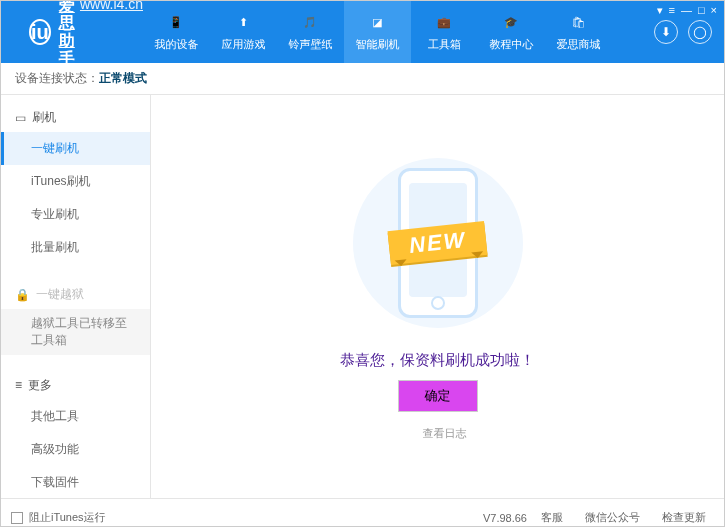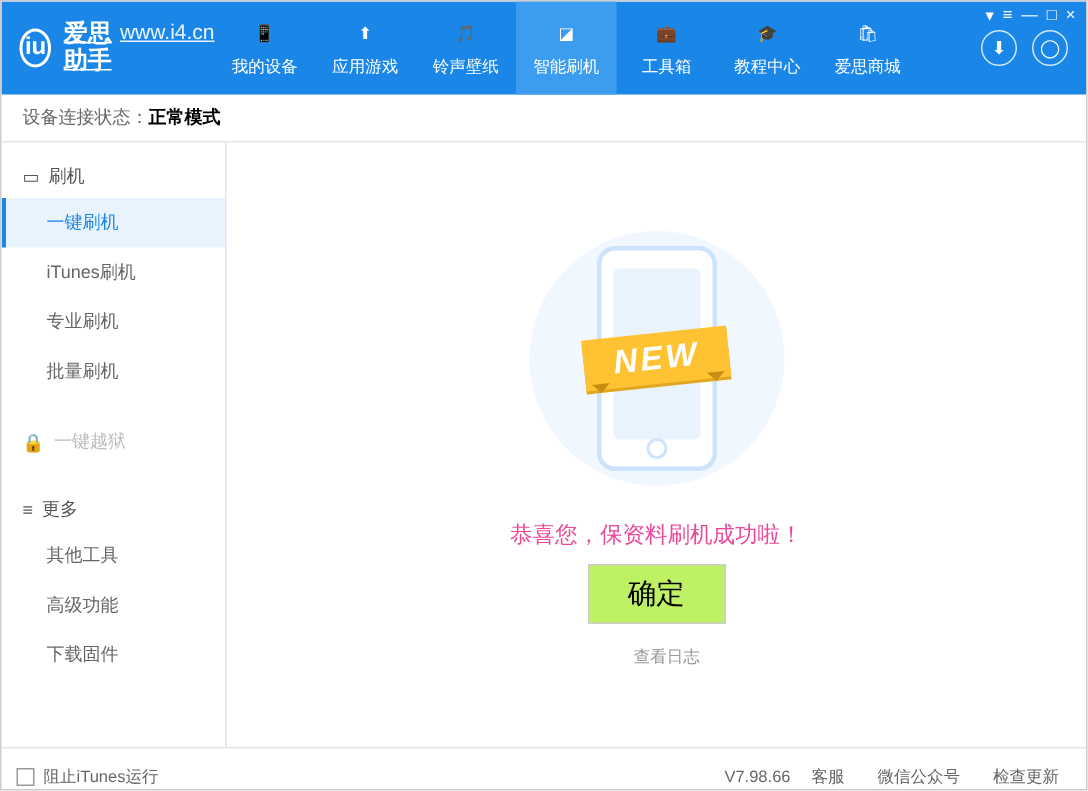--- a/index.html
+++ b/index.html
@@ -1,35 +1,35 @@
 <!DOCTYPE html>
 <html><head>
 <meta charset="utf-8">
 <style>
 * { box-sizing: border-box; margin: 0; padding: 0; }
 body { font-family: "Microsoft YaHei", sans-serif; font-size: 12px; background: #fff; width: 725px; height: 527px; overflow: hidden; border: 1px solid #ccc; }
 
 .header { background: #1a87e8; color: #fff; height: 62px; display: flex; align-items: center; padding: 0 12px; }
 .logo-area { display: flex; align-items: center; gap: 8px; width: 130px; }
-.logo-circle { width: 26px; height: 26px; border: 2px solid #fff; border-radius: 50%; display: flex; align-items: center; justify-content: center; font-weight: bold; font-size: 16px; }
+.logo-circle { width: 26px; height: 26px; border: 2px solid #fff; border-radius: 50%; display: flex; align-items: center; justify-content: center; font-weight: bold; font-size: 20px; margin-left: 16px; }
 .logo-text { display: flex; flex-direction: row; line-height: 1.1; text-decoration: underline; }
 .logo-title { font-size: 16px; font-weight: bold; }
 .logo-url { font-size: 14px; opacity: 0.9; }
 
 .nav { display: flex; flex: 1; }
 .nav-item { display: flex; flex-direction: column; align-items: center; justify-content: center; width: 67px; height: 62px; cursor: pointer; gap: 4px; font-size: 11px; }
 .nav-item.active { background: #3b9cf0; }
 .nav-icon { width: 20px; height: 20px; display: flex; align-items: center; justify-content: center; }
 
 .header-right { display: flex; align-items: center; gap: 10px; }
 .top-controls { position: absolute; right: 8px; top: 4px; display: flex; gap: 6px; color: #fff; font-size: 11px; }
 .circ-btn { width: 24px; height: 24px; border: 1.5px solid rgba(255,255,255,0.8); border-radius: 50%; display: flex; align-items: center; justify-content: center; cursor: pointer; }
 
 .status-bar { height: 32px; border-bottom: 1px solid #e5e5e5; display: flex; align-items: center; padding: 0 14px; font-size: 12px; color: #666; }
-.status-bar b { color: #000000; }
+.status-bar b { color: #0c4a6e; }
 
 .body { display: flex; height: calc(527px - 62px - 32px - 30px); }
 .sidebar { width: 150px; border-right: 1px solid #e5e5e5; display: flex; flex-direction: column; overflow: hidden; }
 .side-section { padding: 8px 0; }
 .side-head { display: flex; align-items: center; gap: 6px; padding: 6px 14px; color: #555; font-size: 12px; }
 .side-head.locked { color: #bbb; }
 .side-item { padding: 8px 2px 8px 30px; color: #666; cursor: pointer; font-size: 12px; }
 .side-item.active { background: #e9f3fd; color: #1a87e8; border-left: 3px solid #1a87e8; padding-left: 27px; }
 .side-item.sub { background: #f5f5f5; color: #888; line-height: 1.4; padding: 6px 14px 6px 30px; }
 .cb { width: 12px; height: 12px; border: 1px solid #999; display: inline-block; }
@@ -37,22 +37,22 @@
 .main { flex: 1; display: flex; flex-direction: column; align-items: center; justify-content: center; position: relative; }
 .illus { width: 230px; height: 180px; position: relative; display: flex; align-items: center; justify-content: center; }
 .circle-bg { width: 170px; height: 170px; background: #f0f7fe; border-radius: 50%; position: absolute; }
 .phone { width: 80px; height: 150px; background: #fff; border: 3px solid #cce4fb; border-radius: 12px; position: relative; z-index: 2; }
 .phone::before { content: ""; position: absolute; top: 12px; left: 8px; right: 8px; bottom: 18px; background: #e9f3fd; border-radius: 4px; }
 .phone::after { content: ""; position: absolute; bottom: 5px; left: 50%; transform: translateX(-50%); width: 10px; height: 10px; border: 2px solid #cce4fb; border-radius: 50%; }
 .ribbon { position: absolute; z-index: 3; background: #ffc233; color: #fff; font-weight: bold; font-style: italic; font-size: 22px; padding: 4px 20px; transform: rotate(-6deg); letter-spacing: 2px; box-shadow: 0 2px 0 #e0a820; }
 .ribbon::before, .ribbon::after { content:""; position:absolute; bottom:-8px; border:6px solid transparent; border-top-color:#c98e10; }
 .ribbon::before { left:4px; } .ribbon::after { right:4px; }
 
-.success-text { font-size: 15px; color: #ec4899; margin-top: 18px; }
-.btn-ok { margin-top: 10px; padding: 6px 26px; border: 1px solid #ccc; background: #bef264; cursor: pointer; font-size: 19px; }
+.success-text { font-size: 15px; color: #4c1d95; margin-top: 18px; }
+.btn-ok { margin-top: 10px; padding: 6px 26px; border: 1px solid #ccc; background: #d946ef; cursor: pointer; font-size: 13px; }
 .link-log { margin-top: 14px; font-size: 11px; color: #999; cursor: pointer; margin-left: 14px; }
 
 .footer { height: 38px; border-top: 1px solid #e5e5e5; display: flex; align-items: center; padding: 0 10px; font-size: 11px; color: #666; gap: 6px; }
 .footer .spacer { flex: 1; }
 .footer .flink { margin: 12px 8px; cursor: pointer; }
 </style>
 </head>
 <body>
 
 <div class="top-controls">
@@ -119,20 +119,21 @@
       <div class="side-item active">一键刷机</div>
       <div class="side-item">iTunes刷机</div>
       <div class="side-item">专业刷机</div>
       <div class="side-item">批量刷机</div>
     </div>
     <div class="side-section">
       <div class="side-head locked">
           <span>🔒</span> 
           <span>一键越狱</span>
         </div>
+      <div class="side-item sub">越狱工具已转移至工具箱</div>
     </div>
     <div class="side-section">
       <div class="side-head">≡ <span>更多</span></div>
       <div class="side-item">其他工具</div>
       <div class="side-item">高级功能</div>
       <div class="side-item">下载固件</div>
     </div>
 
   </div>
 

